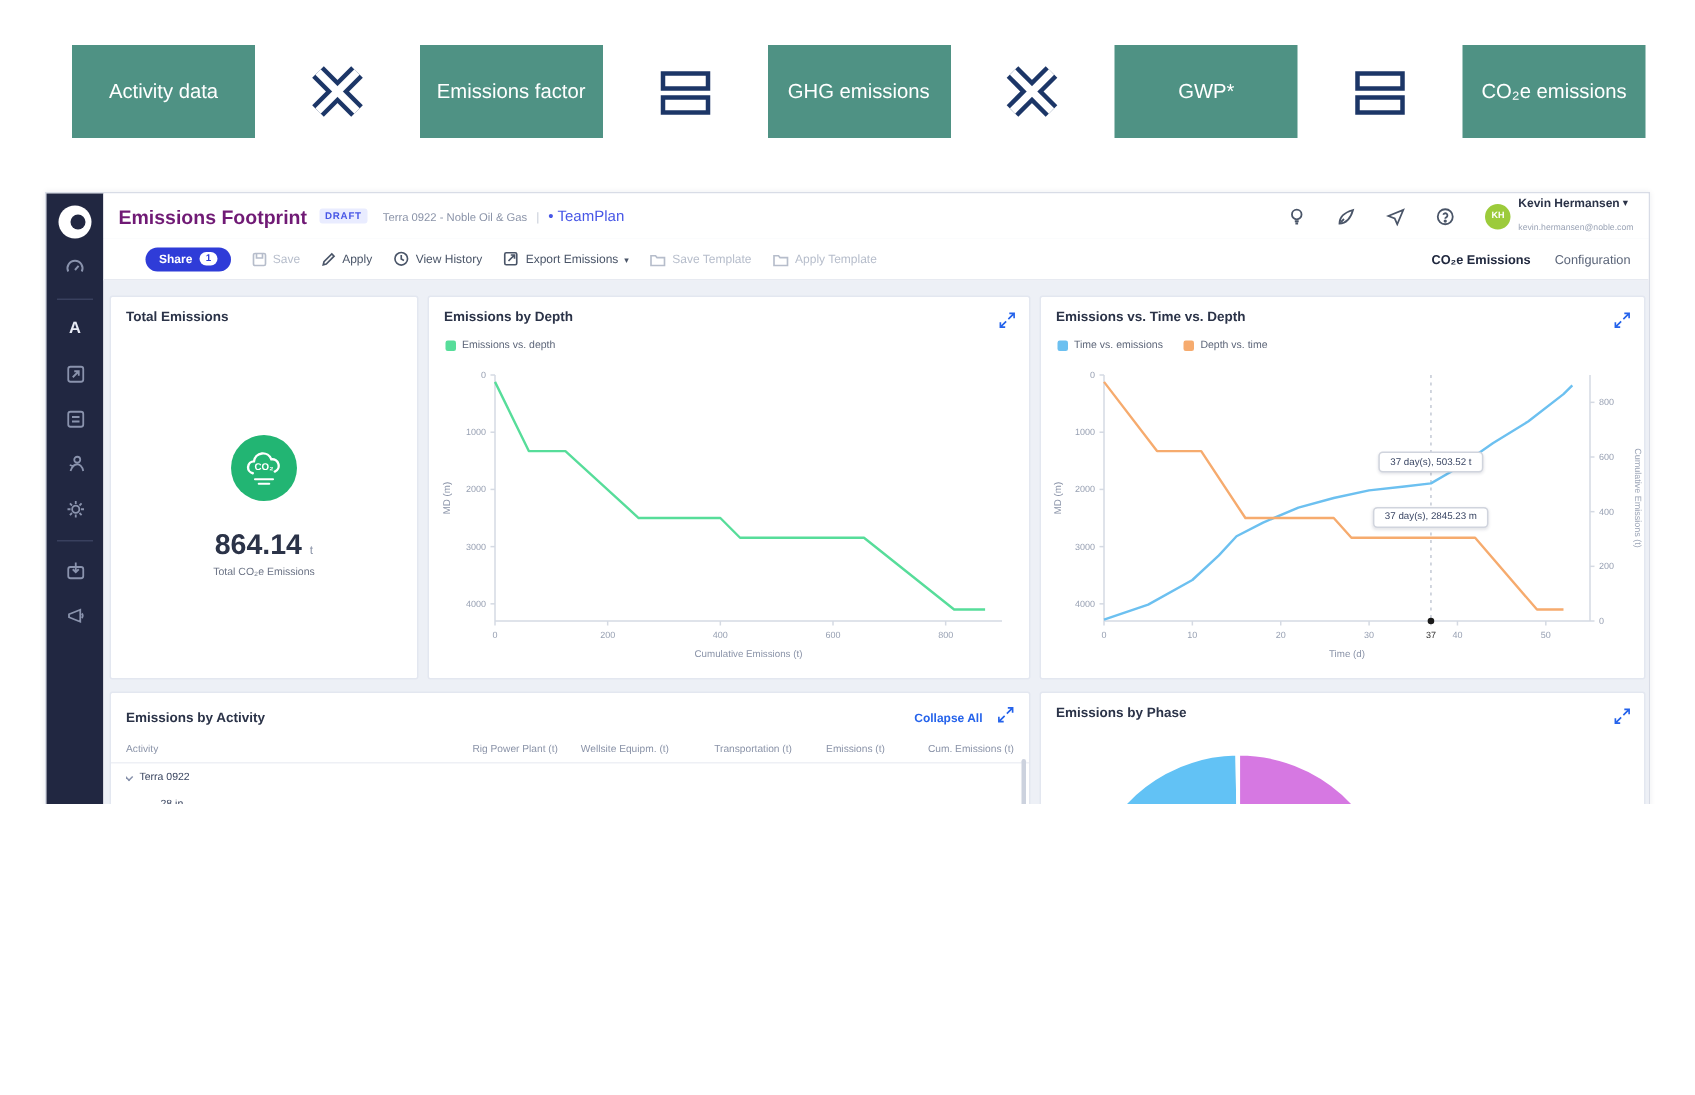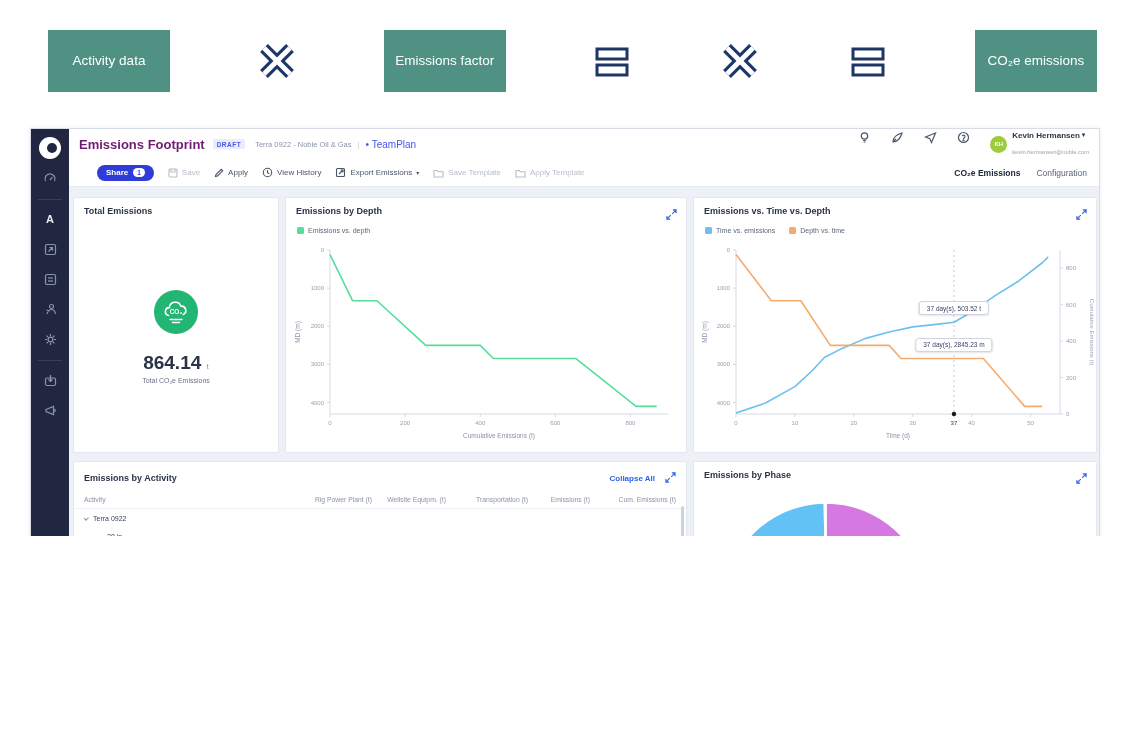--- a/index.html
+++ b/index.html
@@ -29,21 +29,21 @@
 
   
   .main { flex:1; position:relative; background:#edf0f6; }
   .titlebar { position:absolute; top:0; left:0; right:0; height:30px; background:#fff; display:flex; align-items:center; padding:0 10px; }
   .apptitle { font-size:13px; font-weight:bold; color:#701a75; }
   .badge { margin-left:8px; font-size:6.5px; font-weight:bold; color:#4756e6; background:#e9ecff; padding:1.5px 4px; border-radius:2px; letter-spacing:.5px; }
   .subtitle { margin-left:10px; font-size:7.5px; color:#8a93a8; }
   .tsep { margin:0 6px; color:#c6ccd8; font-size:8px; }
   .team { font-size:10px; color:#4756e6; }
   .team::before { content:"• "; }
-  .hright { margin-left:auto; display:flex; gap:20px; }
+  .hright { margin-left:auto; display:flex; align-items:center; gap:20px; }
   .hicon { color:#4a5568; display:flex; }
   .userblock { display:flex; align-items:center; gap:5px; }
   .avatar { width:17px; height:17px; border-radius:50%; background:#9ccb3b; color:#fff; font-size:6px; font-weight:bold; display:flex; align-items:center; justify-content:center; }
   .uname { font-size:8px; font-weight:bold; color:#2b3348; }
   .umeta { font-size:5.8px; color:#9aa3b5; margin-top:1px; }
   .ucaret { font-size:7px; color:#2b3348; margin-left:2px; }
 
   .toolbar { position:absolute; top:30px; left:0; right:0; height:28px; background:#fff; border-bottom:1px solid #e7eaf1; display:flex; align-items:center; padding:0 12px; gap:14px; }
   .sharebtn { background:#2f3cd8; color:#fff; border-radius:10px; font-size:8px; font-weight:bold; padding:3.5px 9px; display:flex; align-items:center; gap:5px; cursor:pointer;margin-left:16px; }
   .sharecount { background:#fff; color:#2f3cd8; border-radius:6px; font-size:6.5px; padding:0 4px; line-height:9px; }
@@ -118,30 +118,32 @@
           </g>
       </svg>
     </div>
     <div class="fbox">Emissions factor</div>
     <div class="fop">
       <svg width="40" height="52" viewBox="0 0 40 52">
         <rect x="5" y="14" width="30" height="10" fill="#fff" stroke="#1c3667" stroke-width="3"></rect>
         <rect x="5" y="30" width="30" height="10" fill="#fff" stroke="#1c3667" stroke-width="3"></rect>
       </svg>
     </div>
+    <div class="fbox">GHG emissions</div>
     <div class="fop">
       <svg width="42" height="52" viewBox="0 0 42 52">
         <g>
             <line x1="8" y1="13" x2="34" y2="39" stroke="#1c3667" stroke-width="11"></line>
             <line x1="34" y1="13" x2="8" y2="39" stroke="#1c3667" stroke-width="11"></line>
         <line x1="8" y1="13" x2="34" y2="39" stroke="#fff" stroke-width="5"></line>
             <line x1="34" y1="13" x2="8" y2="39" stroke="#fff" stroke-width="5"></line>
           </g>
       </svg>
     </div>
+    <div class="fbox">GWP*</div>
     <div class="fop">
       <svg width="40" height="52" viewBox="0 0 40 52">
         <rect x="5" y="14" width="30" height="10" fill="#fff" stroke="#1c3667" stroke-width="3"></rect>
         <rect x="5" y="30" width="30" height="10" fill="#fff" stroke="#1c3667" stroke-width="3"></rect>
       </svg>
     </div>
     <div class="fbox">CO₂e emissions</div>
   </div>
 
   <div class="dash">

